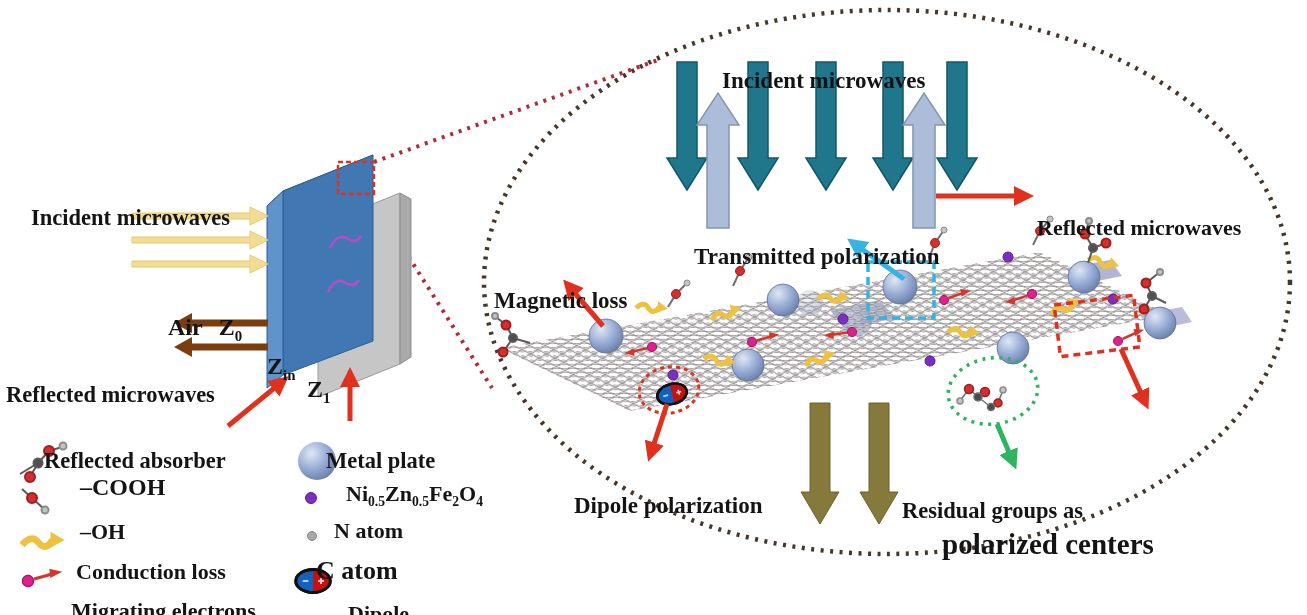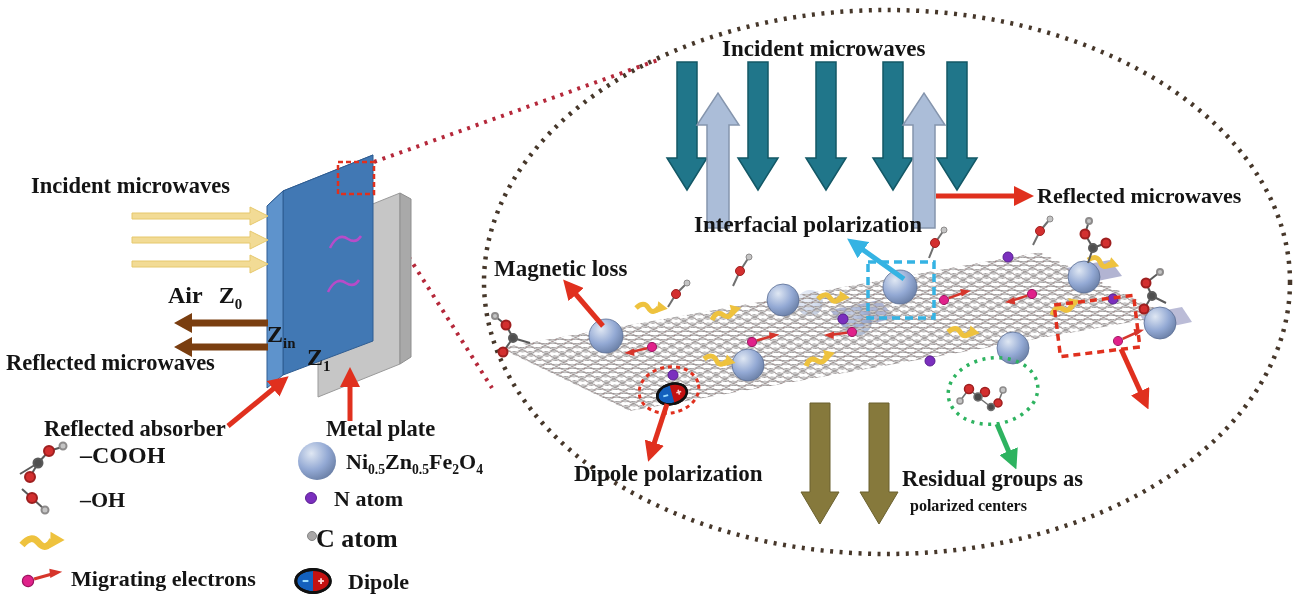--- a/index.html
+++ b/index.html
@@ -1,19 +1,19 @@
 <!DOCTYPE html>
 <html><head>
 <meta charset="utf-8">
 <style>
   html,body{margin:0;padding:0;background:#ffffff;}
   #stage{position:relative;width:1307px;height:615px;background:#ffffff;overflow:hidden;
          font-family:"Liberation Serif",serif;}
   #gfx{position:absolute;left:0;top:0;}
-  .lbl{position:absolute;font-weight:bold;color:#141414;white-space:nowrap;line-height:1.08;}
+  .lbl{position:absolute;font-weight:bold;color:#141414;white-space:nowrap;line-height:1.08;margin-top:32px;}
   .lbl sub{font-size:62%;line-height:0;}
   .sp{display:inline-block;width:16px;}
 </style>
 </head>
 <body>
 
 <div id="stage">
 
 <svg id="gfx" width="1307" height="615" viewBox="0 0 1307 615">
   <defs>
@@ -310,30 +310,31 @@
 <div class="lbl" style="left:307px;top:345px;font-size:24px">
   <span>Z</span><sub>1</sub>
 </div>
 
 <div class="lbl" style="left:6px;top:351px;font-size:22.5px">Reflected microwaves</div>
 <div class="lbl" style="left:44px;top:417px;font-size:22.5px">Reflected absorber</div>
 <div class="lbl" style="left:326px;top:417px;font-size:22.5px">Metal plate</div>
 
 <div class="lbl" style="left:80px;top:443px;font-size:24px">–COOH</div>
 <div class="lbl" style="left:80px;top:488px;font-size:22px">–OH</div>
+<div class="lbl" style="left:76px;top:528px;font-size:22px">Conduction loss</div>
 <div class="lbl" style="left:71px;top:567px;font-size:22px">Migrating electrons</div>
 
 <div class="lbl" style="left:346px;top:450px;font-size:22px">
   <span>Ni</span><sub>0.5</sub><span>Zn</span><sub>0.5</sub><span>Fe</span><sub>2</sub><span>O</span><sub>4</sub>
 </div>
 <div class="lbl" style="left:334px;top:487px;font-size:22px">N atom</div>
 <div class="lbl" style="left:316px;top:525px;font-size:26px">C atom</div>
 <div class="lbl" style="left:348px;top:570px;font-size:22px">Dipole</div>
 
 <div class="lbl" style="left:722px;top:37px;font-size:23px">Incident microwaves</div>
 <div class="lbl" style="left:1037px;top:184px;font-size:22px">Reflected microwaves</div>
-<div class="lbl" style="left:694px;top:213px;font-size:23px">Interfacial polarization</div>
+<div class="lbl" style="left:694px;top:213px;font-size:23px">Transmitted polarization</div>
 <div class="lbl" style="left:494px;top:257px;font-size:23px">Magnetic loss</div>
 <div class="lbl" style="left:574px;top:462px;font-size:23px">Dipole polarization</div>
 <div class="lbl" style="left:902px;top:467px;font-size:22.5px">Residual groups as</div>
-<div class="lbl" style="left:910px;top:497px;font-size:16px">polarized centers</div>
+<div class="lbl" style="left:942px;top:497px;font-size:29px">polarized centers</div>
 
 </div>
 
 </body></html>

